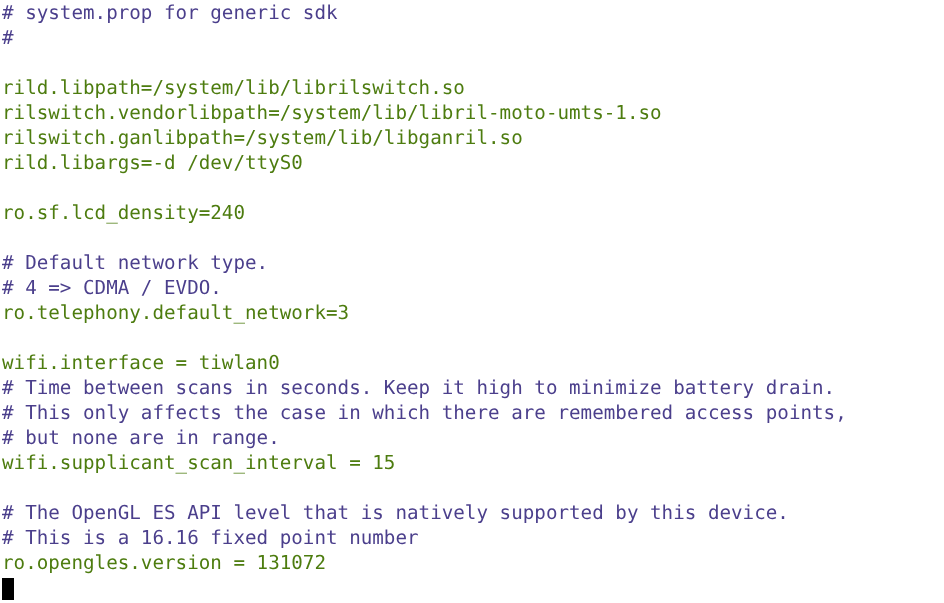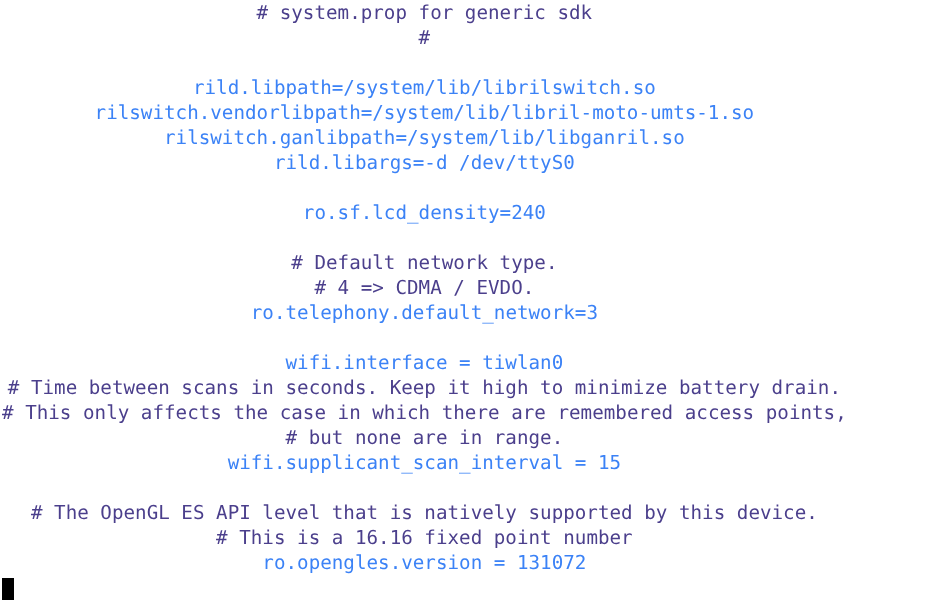--- a/index.html
+++ b/index.html
@@ -14,21 +14,20 @@
     font-family: "DejaVu Sans Mono", "Liberation Mono", monospace;
   }
 
   #editor {
     position: relative;
     width: 944px;
     height: 603px;
     background: #ffffff;
     padding: 0;
     box-sizing: border-box;
-    text-align: center;
   }
 
   #code {
     position: absolute;
     left: 2px;
     top: 0px;
     margin: 0;
     padding: 0;
     font-family: "DejaVu Sans Mono", "Liberation Mono", monospace;
     font-size: 19.2px;
@@ -45,21 +44,21 @@
     display: block;
     height: 25px;
     white-space: pre;
   }
 
   .comment {
     color: #4b3f8c;
   }
 
   .code {
-    color: #3b82f6;
+    color: #4d7c0f;
   }
 
   .blank {
     color: transparent;
   }
 
   
   #cursor {
     position: absolute;
     left: 2px;

